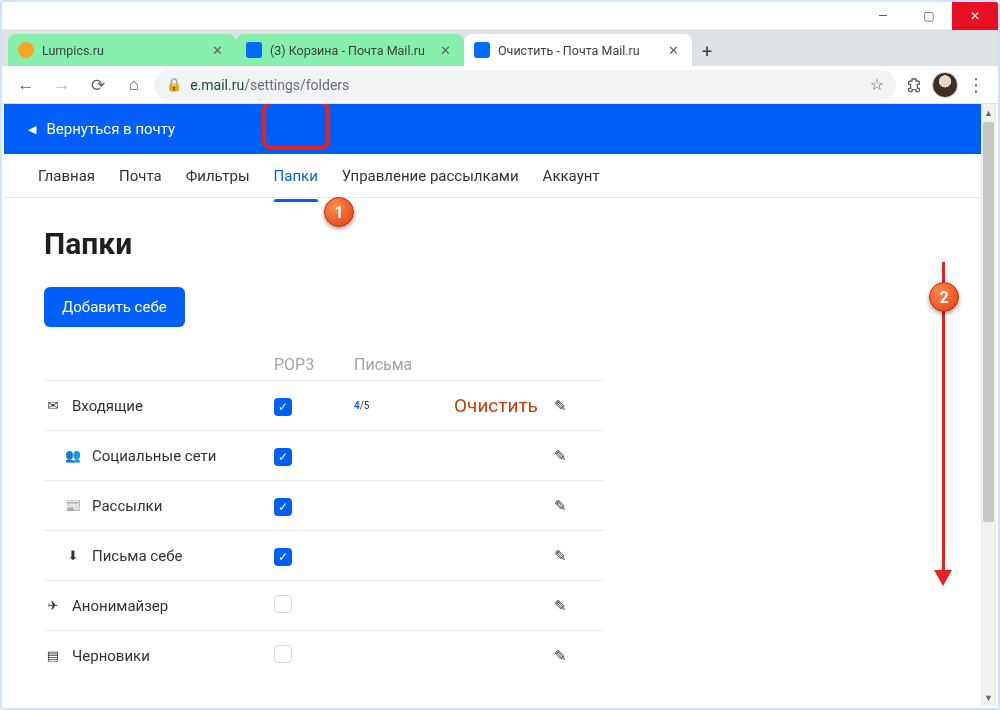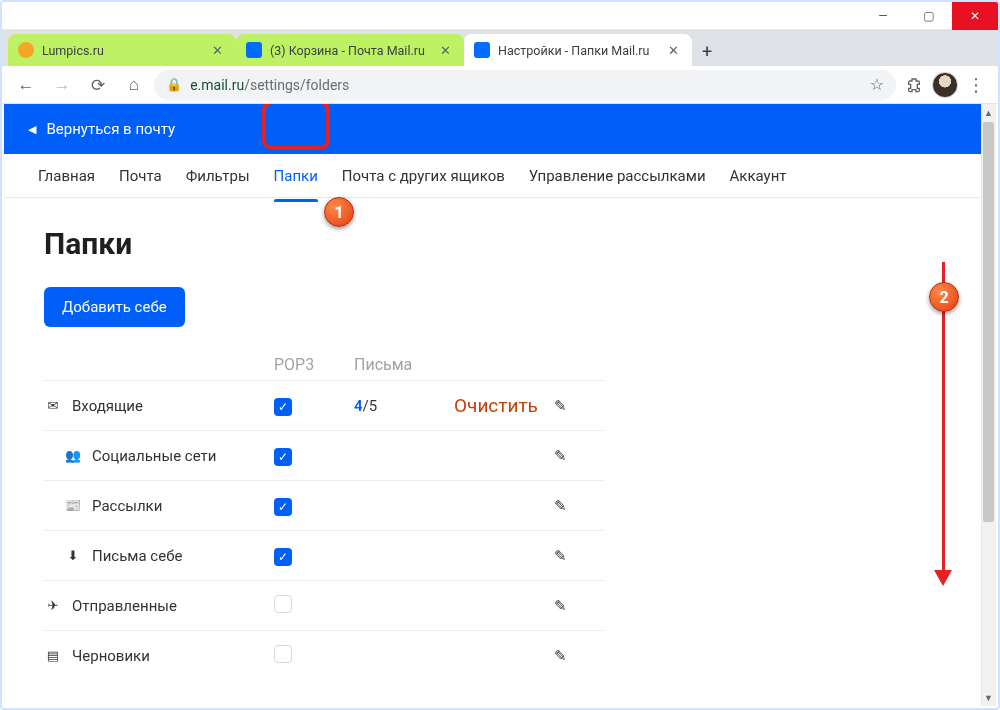--- a/index.html
+++ b/index.html
@@ -6,21 +6,21 @@
   body { background: #fff; width: 1000px; height: 710px; overflow: hidden; position: relative; }
   .viewport { width: 1000px; height: 710px; border: 2px solid #cfe3ff; border-radius: 4px; background: #fff; position: relative; overflow: hidden; }
 
   
   .titlebar { height: 28px; background: #fff; display: flex; justify-content: flex-end; border-bottom: 1px solid #e8e8e8; }
   .winbtn { width: 46px; height: 28px; display: flex; align-items: center; justify-content: center; font-size: 12px; color: #555; }
   .winbtn.close { background: #e81123; color: #fff; }
 
   
   .tabstrip { height: 36px; background: #dee1e6; display: flex; align-items: flex-end; padding: 0 6px; }
-  .tab { height: 32px; background: #bef264; border-radius: 8px 8px 0 0; display: flex; align-items: center; padding: 0 10px; gap: 8px; min-width: 0; width: 228px; position: relative; font-size: 12.5px; color: #3c4043; }
+  .tab { height: 32px; background: #86efac; border-radius: 8px 8px 0 0; display: flex; align-items: center; padding: 0 10px; gap: 8px; min-width: 0; width: 228px; position: relative; font-size: 12.5px; color: #3c4043; }
   .tab.active { background: #fff; }
   .tab .favicon { width: 16px; height: 16px; border-radius: 3px; flex: 0 0 16px; }
   .tab .favtitle { flex: 1 1 auto; white-space: nowrap; overflow: hidden; text-overflow: ellipsis; }
   .tab .x { flex: 0 0 14px; color: #5f6368; font-size: 13px; }
   .newtab { width: 30px; height: 30px; display: flex; align-items: center; justify-content: center; font-size: 18px; color: #3c4043; }
 
   
   .toolbar { height: 38px; background: #fff; display: flex; align-items: center; padding: 0 8px; gap: 4px; border-bottom: 1px solid #e3e3e3; }
   .navbtn { width: 32px; height: 32px; display: flex; align-items: center; justify-content: center; color: #5f6368; font-size: 17px; border-radius: 50%; }
   .navbtn.disabled { color: #b9bcc1; }
@@ -56,21 +56,21 @@
   .addbtn { background: #005ff9; color: #fff; border: none; border-radius: 6px; height: 40px; padding: 0 18px; font-size: 15px; cursor: pointer; }
 
   .ftable { margin-top: 22px; width: 560px; }
   .fth { display: grid; grid-template-columns: 230px 80px 100px 100px 50px; color: #a0a3a8; font-size: 16px; padding: 6px 0; }
   .frow { display: grid; grid-template-columns: 230px 80px 100px 100px 50px; align-items: center; height: 50px; border-top: 1px solid #ececec; }
   .fname { display: flex; align-items: center; gap: 10px; font-size: 15px; color: #333; }
   .fname.indent { padding-left: 20px; }
   .fico { width: 18px; height: 16px; display:inline-flex; align-items:center; justify-content:center; font-size: 13px; color:#333; }
   .chk { width: 18px; height: 18px; background: #005ff9; border-radius: 4px; display: inline-flex; align-items:center; justify-content:center; color:#fff; font-size:12px; }
   .chk.off { background:#fff; border:1px solid #d8d8d8; }
-  .letters { font-size: 15px; color: #333; }
+  .letters { font-size: 10px; color: #333; }
   .letters .u { color: #005ff9; font-weight: 600; }
   .clear { color: #c2410c; font-size: 19px; }
   .edit { font-size: 15px; color: #333; }
 
   
   .badge { position:absolute; width:30px; height:30px; border-radius:50%; background: radial-gradient(circle at 35% 30%, #ff8a4a, #e23c12); color:#fff; font-weight:700; display:flex; align-items:center; justify-content:center; font-size:16px; box-shadow: 0 2px 4px rgba(0,0,0,.4); border:1px solid #b52a07; }
   .arrow-line { position:absolute; width:3px; background:#e62121; }
   .arrow-head { position:absolute; width:0; height:0; border-left:9px solid transparent; border-right:9px solid transparent; border-top:16px solid #e62121; }
 
   svg { display:block; }
@@ -92,21 +92,21 @@
       <span class="favtitle">Lumpics.ru</span>
       <span class="x">✕</span>
     </div>
     <div class="tab">
       <span class="favicon" style="background:#006dff"></span>
       <span class="favtitle">(3) Корзина - Почта Mail.ru</span>
       <span class="x">✕</span>
     </div>
     <div class="tab active">
       <span class="favicon" style="background:#006dff"></span>
-      <span class="favtitle">Настройки - Папки Mail.ru</span>
+      <span class="favtitle">Очистить - Почта Mail.ru</span>
       <span class="x">✕</span>
     </div>
     <div class="newtab">+</div>
   </div>
 
   <div class="toolbar">
     <div class="navbtn">←</div>
     <div class="navbtn disabled">→</div>
     <div class="navbtn">⟳</div>
     <div class="navbtn">⌂</div>
@@ -129,21 +129,20 @@
     <div class="bluebar">
       <span class="tri">◀</span>
       <span>Вернуться в почту</span>
     </div>
 
     <div class="setnav">
       <div class="item">Главная</div>
       <div class="item">Почта</div>
       <div class="item">Фильтры</div>
       <div class="item active">Папки</div>
-      <div class="item">Почта с других ящиков</div>
       <div class="item">Управление рассылками</div>
       <div class="item">Аккаунт</div>
       <div class="hl-red" style="left:258px; top:-4px; width:68px; height:50px;"></div>
     </div>
 
     <div class="page">
       <div class="h1">Папки</div>
       <button class="addbtn">Добавить себе</button>
 
       <div class="ftable">
@@ -195,21 +194,21 @@
             </div>
           <div><span class="chk">✓</span></div>
           <div></div>
             <div></div>
           <div class="edit">✎</div>
         </div>
 
         <div class="frow">
           <div class="fname">
               <span class="fico">✈</span>
-              <span>Отправленные</span>
+              <span>Анонимайзер</span>
             </div>
           <div><span class="chk off"></span></div>
           <div></div>
             <div></div>
           <div class="edit">✎</div>
         </div>
 
         <div class="frow">
           <div class="fname">
               <span class="fico">▤</span>

